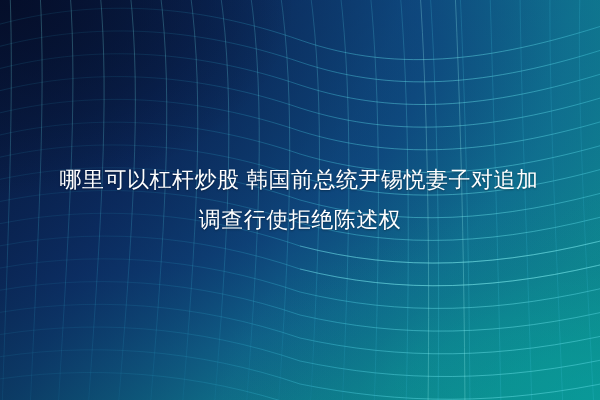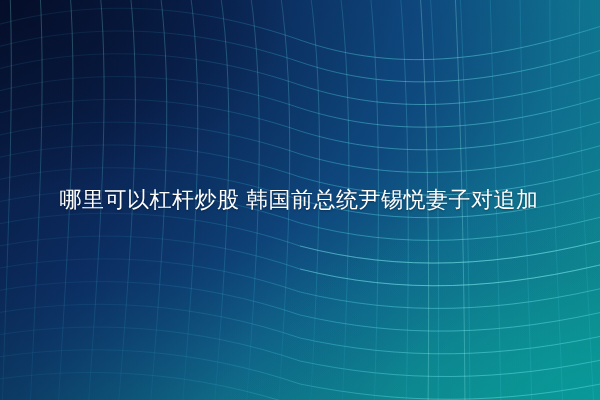--- a/index.html
+++ b/index.html
@@ -145,15 +145,16 @@
         <path d="M300,246 C 400,272 500,268 620,236"></path>
         <path d="M300,269 C 400,294 500,291 620,260"></path>
         <path d="M420,-10 C 427,100 430,240 428,410"></path>
         <path d="M455,-10 C 460,100 464,240 465,410"></path>
       </g>
     </svg>
   </div>
 
   <div class="title-block">
     <div class="title-line l1">哪里可以杠杆炒股 韩国前总统尹锡悦妻子对追加</div>
+    <div class="title-line l2">调查行使拒绝陈述权</div>
   </div>
 
 </div>
 
 </body></html>

